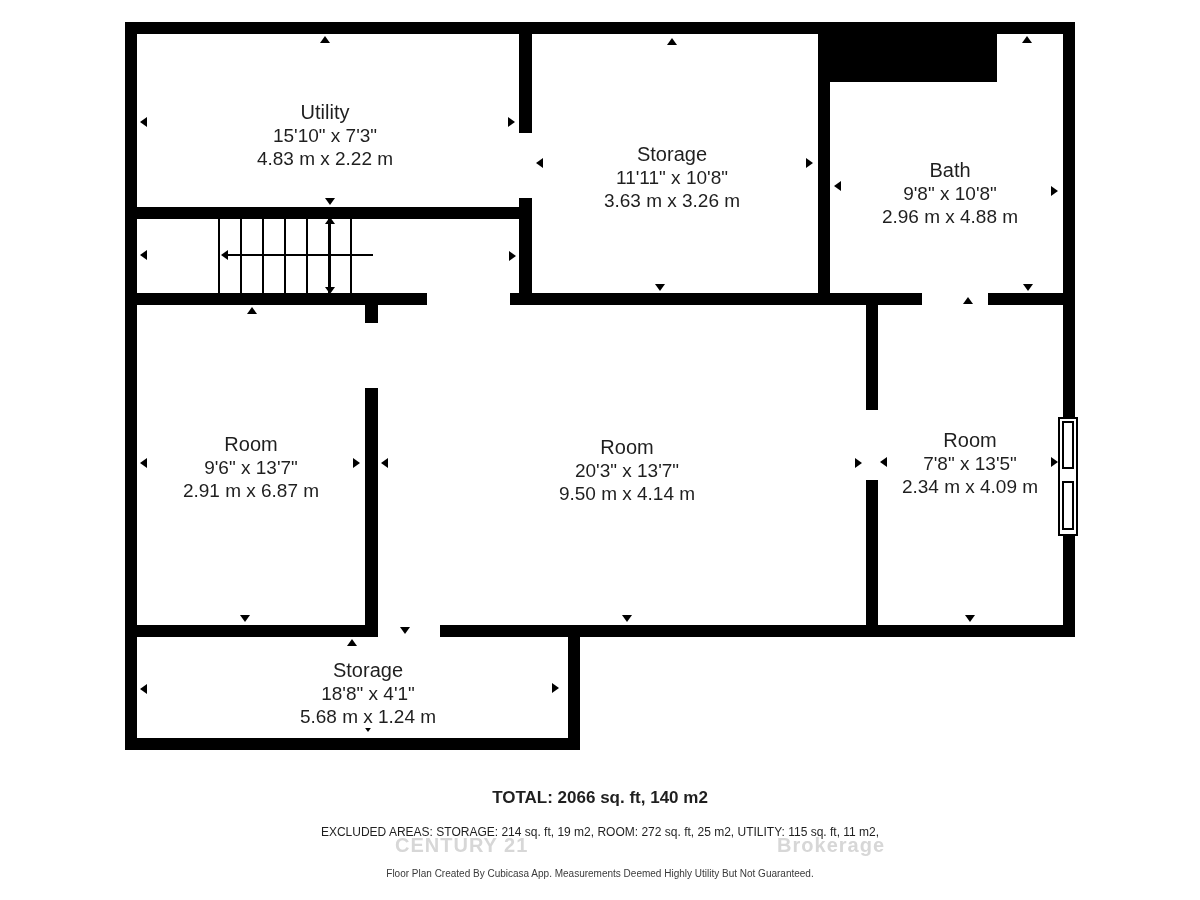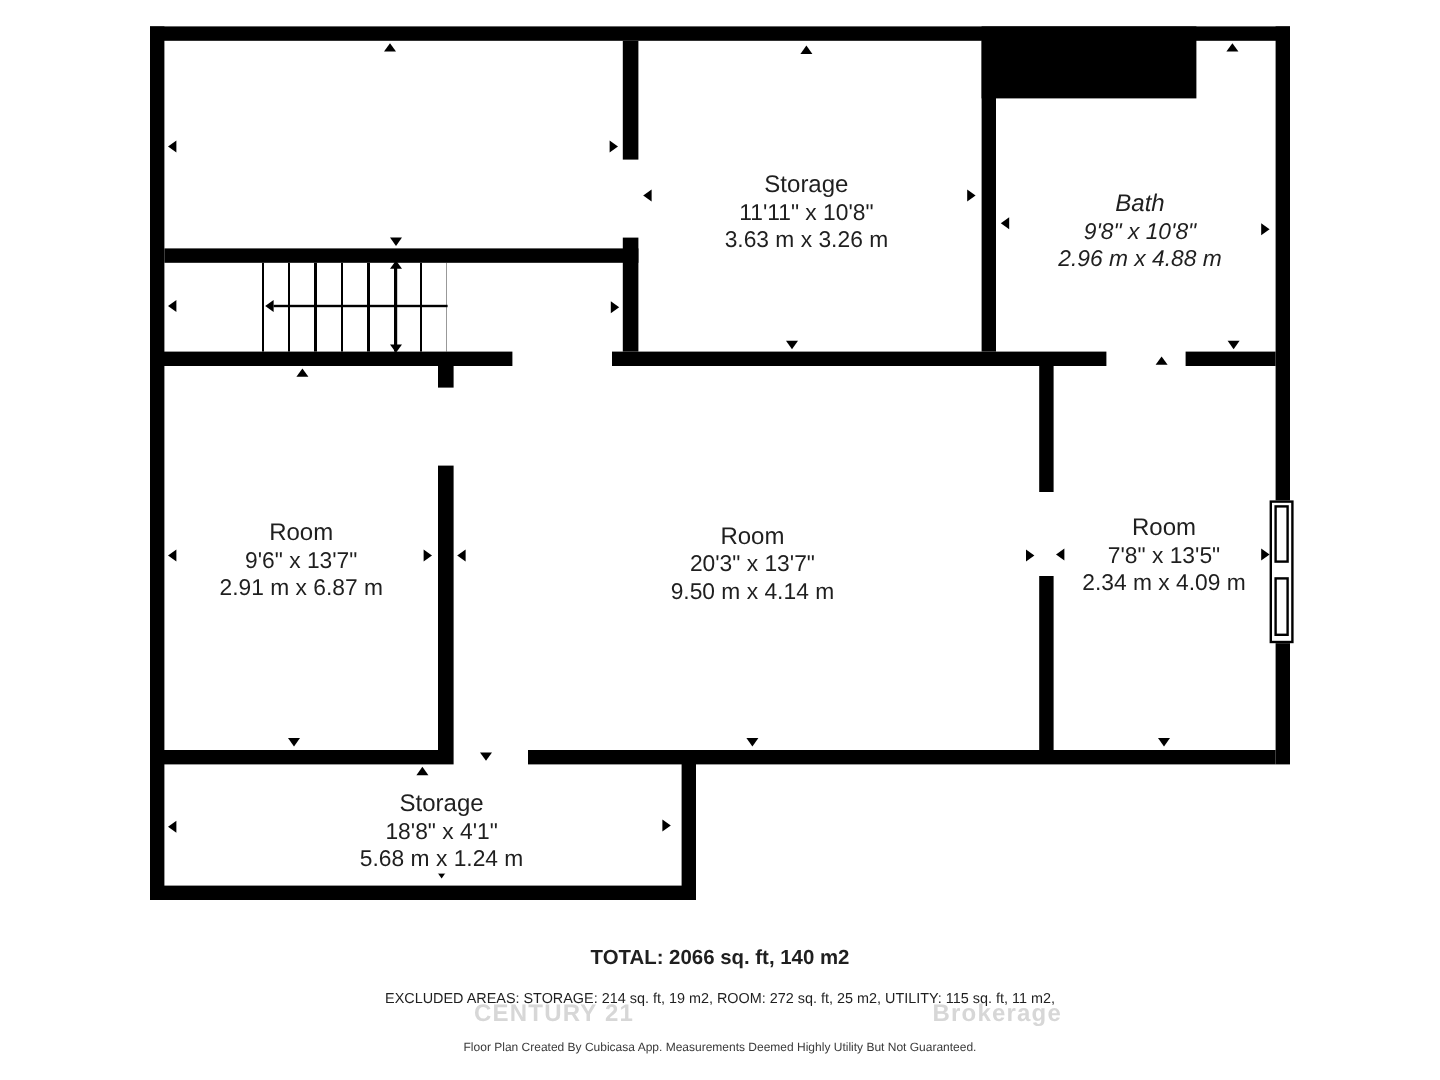--- a/index.html
+++ b/index.html
@@ -58,26 +58,31 @@
   <div class="tri tri-left" style="left:221px;top:250px;"></div>
   <div class="stair-line-v"></div>
   <div class="tri tri-up" style="left:325px;top:217px;"></div>
   <div class="tri tri-down" style="left:325px;top:287px;"></div>
 
   <div class="window">
     <div class="sash" style="top:2px;height:48px;"></div>
     <div class="sash" style="top:62px;height:49px;"></div>
   </div>
 
+  <div class="room-label" style="left:325px;top:100px;">
+    <div class="rn">Utility</div>
+    <div class="rd">15'10" x 7'3"</div>
+    <div class="rd">4.83 m x 2.22 m</div>
+  </div>
   <div class="room-label" style="left:672px;top:142px;">
     <div class="rn">Storage</div>
     <div class="rd">11'11" x 10'8"</div>
     <div class="rd">3.63 m x 3.26 m</div>
   </div>
-  <div class="room-label" style="left:950px;top:158px;font-style:italic;">
+  <div class="room-label" style="left:950px;top:158px;">
     <div class="rn">Bath</div>
     <div class="rd">9'8" x 10'8"</div>
     <div class="rd">2.96 m x 4.88 m</div>
   </div>
   <div class="room-label" style="left:251px;top:432px;">
     <div class="rn">Room</div>
     <div class="rd">9'6" x 13'7"</div>
     <div class="rd">2.91 m x 6.87 m</div>
   </div>
   <div class="room-label" style="left:627px;top:435px;">

